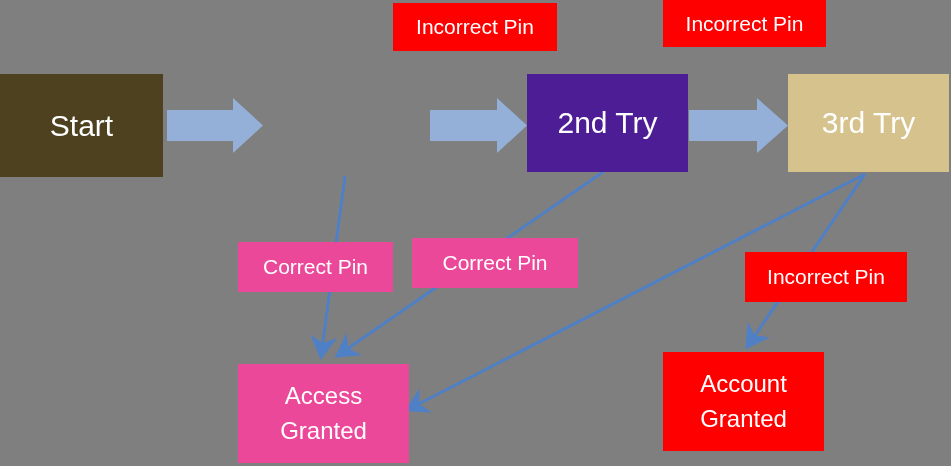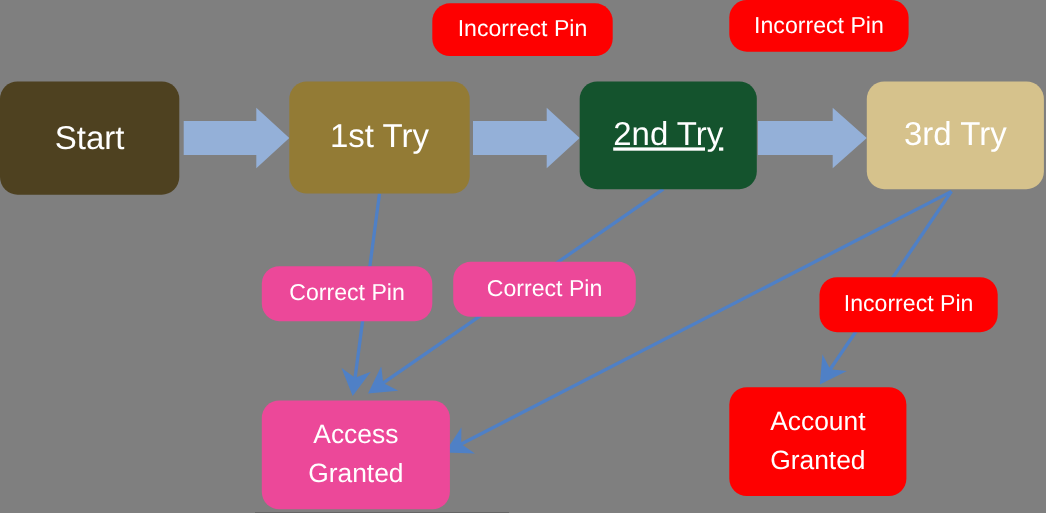--- a/index.html
+++ b/index.html
@@ -24,29 +24,28 @@
   .node, .edge-label {
     position: absolute;
     display: flex;
     align-items: center;
     justify-content: center;
     text-align: center;
     color: #ffffff;
     white-space: pre-line;
     z-index: 2;
     box-sizing: border-box;
-    border-radius: 16px;
   }
   .node { font-size: 30px; }
   .node.terminal { font-size: 24px; line-height: 1.45; }
   .edge-label { font-size: 21px; }
 
   .bg-start   { background: #4e4120; }
   .bg-try1    { background: #937b35; }
-  .bg-try2    { background: #14532d; text-decoration: underline; }
+  .bg-try2    { background: #4c1d95; }
   .bg-try3    { background: #d6c28c; }
   .bg-success { background: #ec4899; }
   .bg-failure { background: #fe0000; }
 
   
   .pos-start  { left: 0;    top: 74px;  width: 163px; height: 103px; }
   .pos-try1   { left: 263px; top: 74px; width: 164px; height: 102px; }
   .pos-try2   { left: 527px; top: 74px; width: 161px; height: 98px;  }
   .pos-try3   { left: 788px; top: 74px; width: 161px; height: 98px;  }
   .pos-access { left: 238px; top: 364px; width: 171px; height: 99px; }
@@ -79,21 +78,20 @@
     <polygon class="block-arrow" points="689,110 757,110 757,98 788,125.5 757,153 757,141 689,141"></polygon>
 
     <line class="connector" x1="345" y1="176" x2="321" y2="357" marker-end="url(#arrowhead)"></line>
     <line class="connector" x1="603" y1="172" x2="337" y2="356" marker-end="url(#arrowhead)"></line>
     <line class="connector" x1="865" y1="174" x2="407" y2="410" marker-end="url(#arrowhead)"></line>
     <line class="connector" x1="865" y1="174" x2="747" y2="347" marker-end="url(#arrowhead)"></line>
   </svg>
 
   <div class="node bg-start pos-start">Start</div>
 
-  <div class="node bg-try1 pos-try1">1st Try</div>
 
   <div class="node bg-try2 pos-try2">2nd Try</div>
 
   <div class="node bg-try3 pos-try3">3rd Try</div>
 
   <div class="node terminal bg-success pos-access">Access
 Granted</div>
 
   <div class="node terminal bg-failure pos-blocked">Account
 Granted</div>

